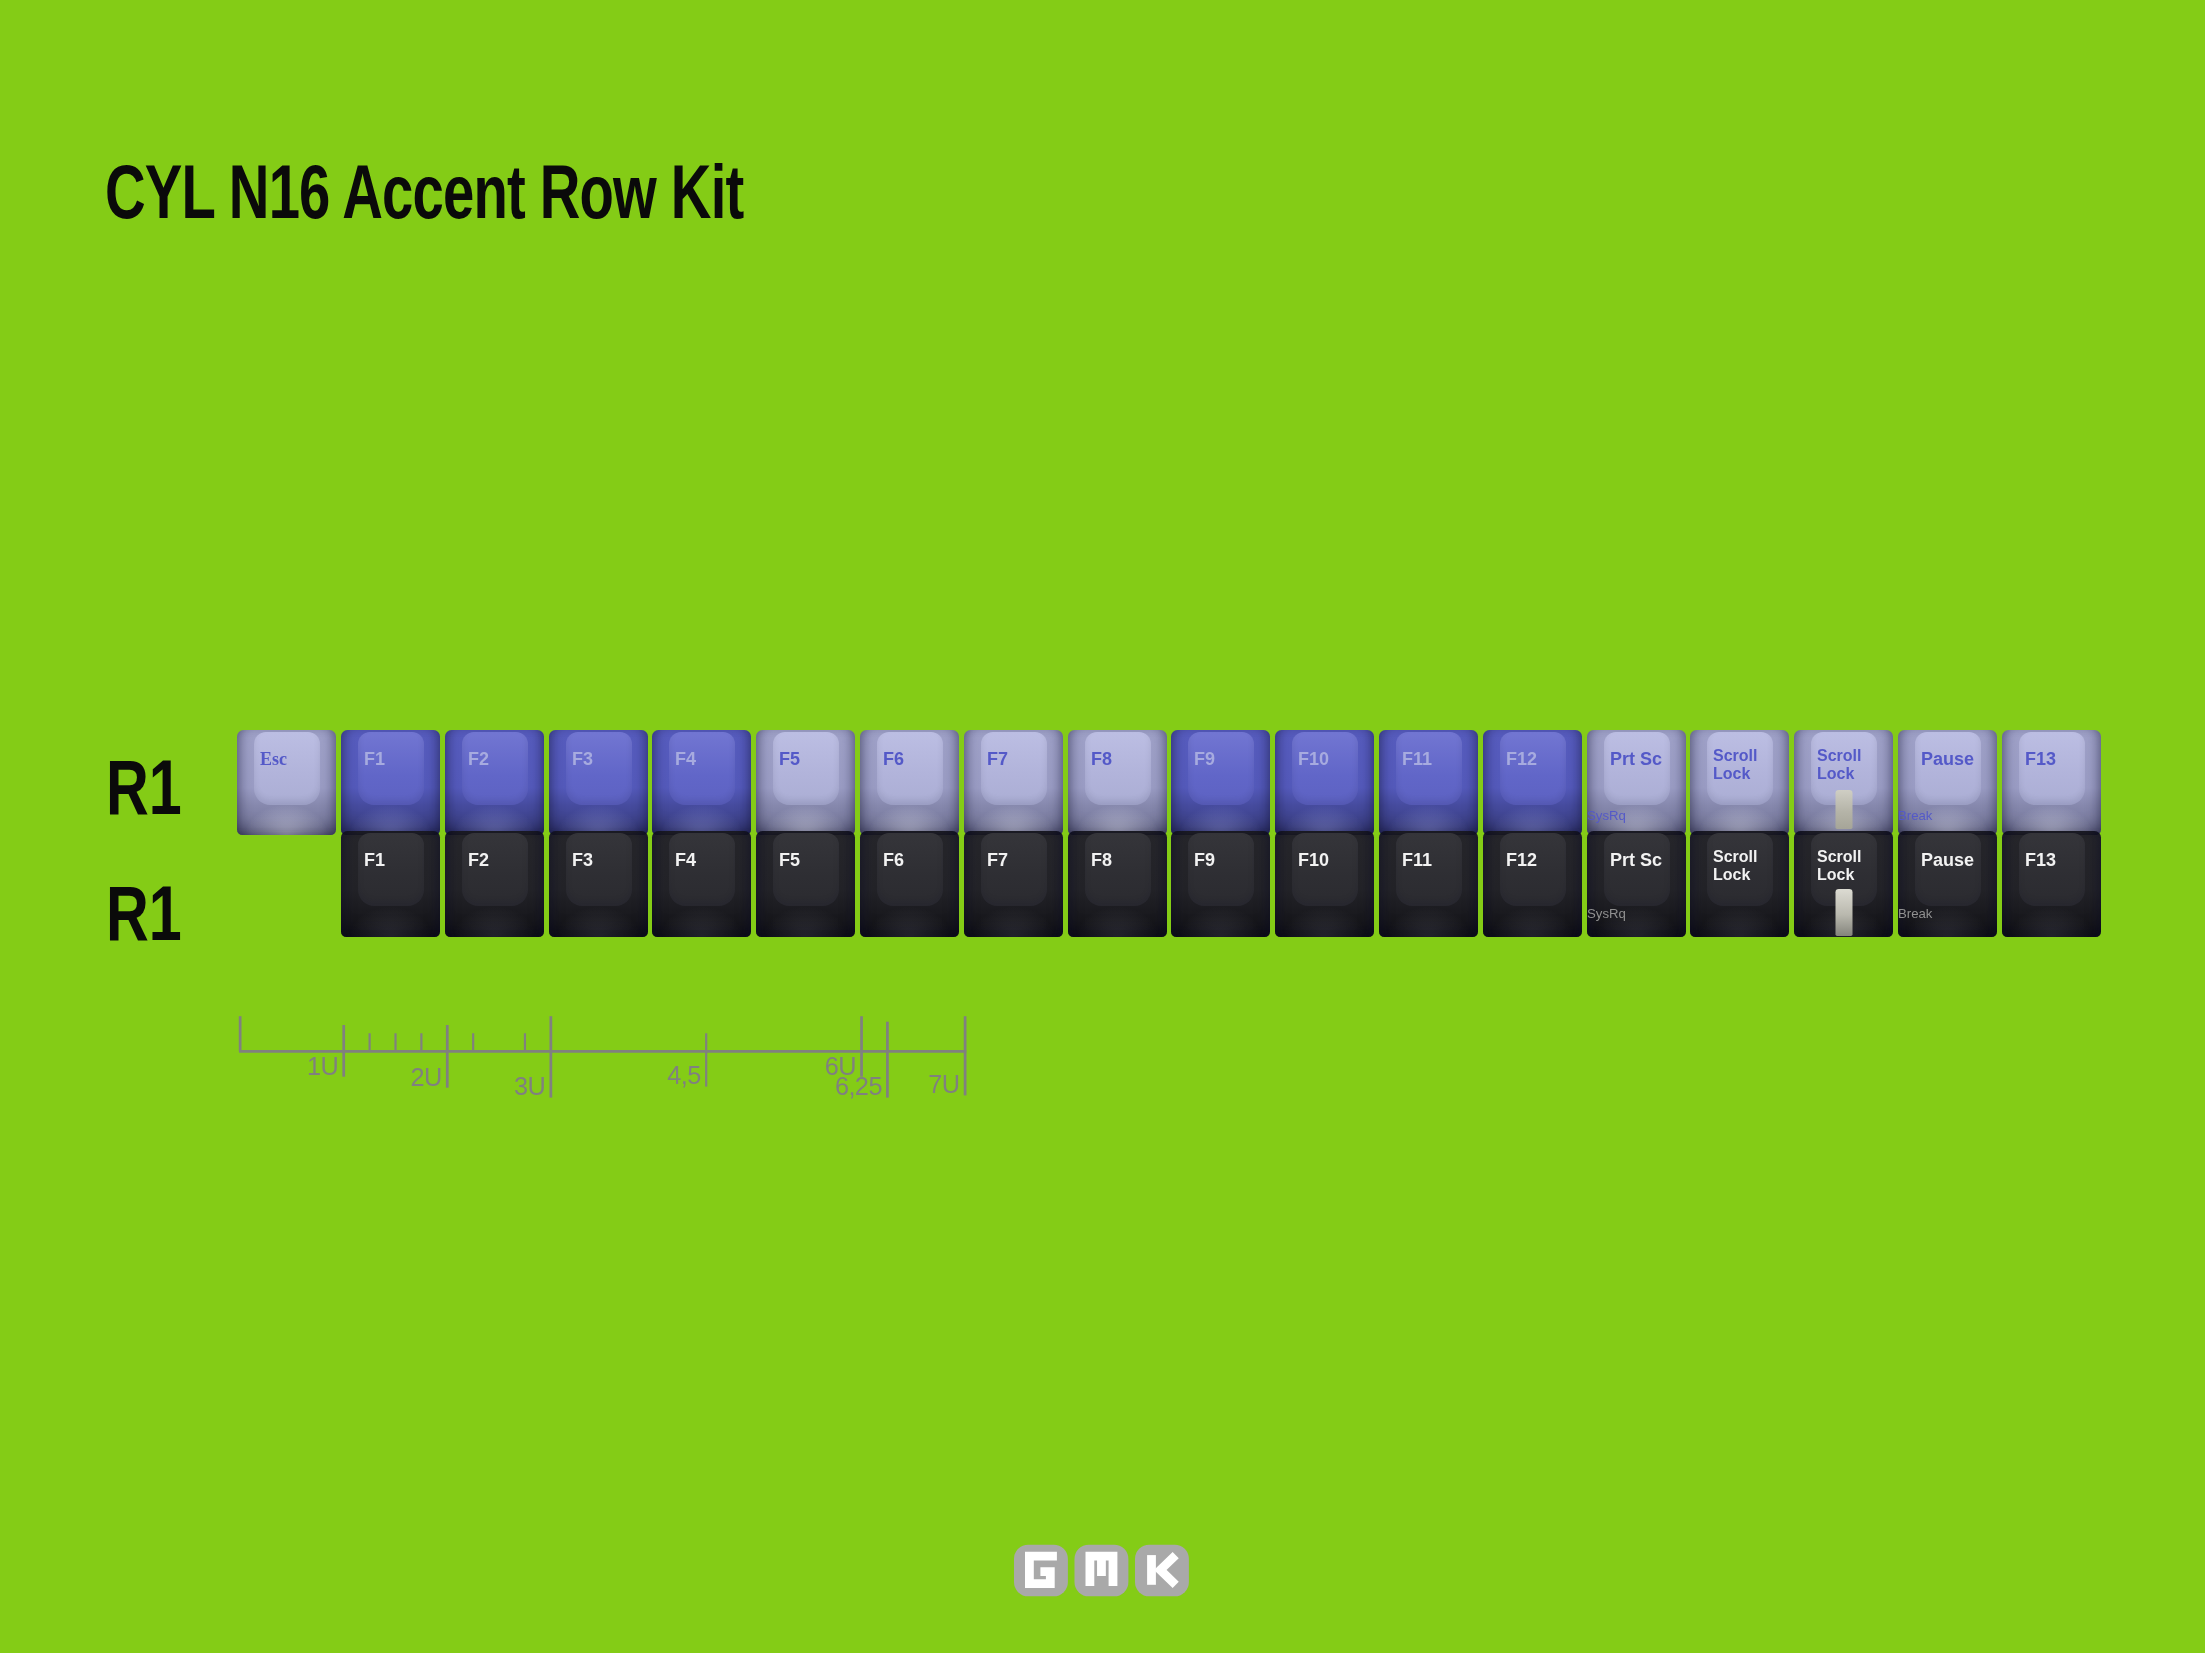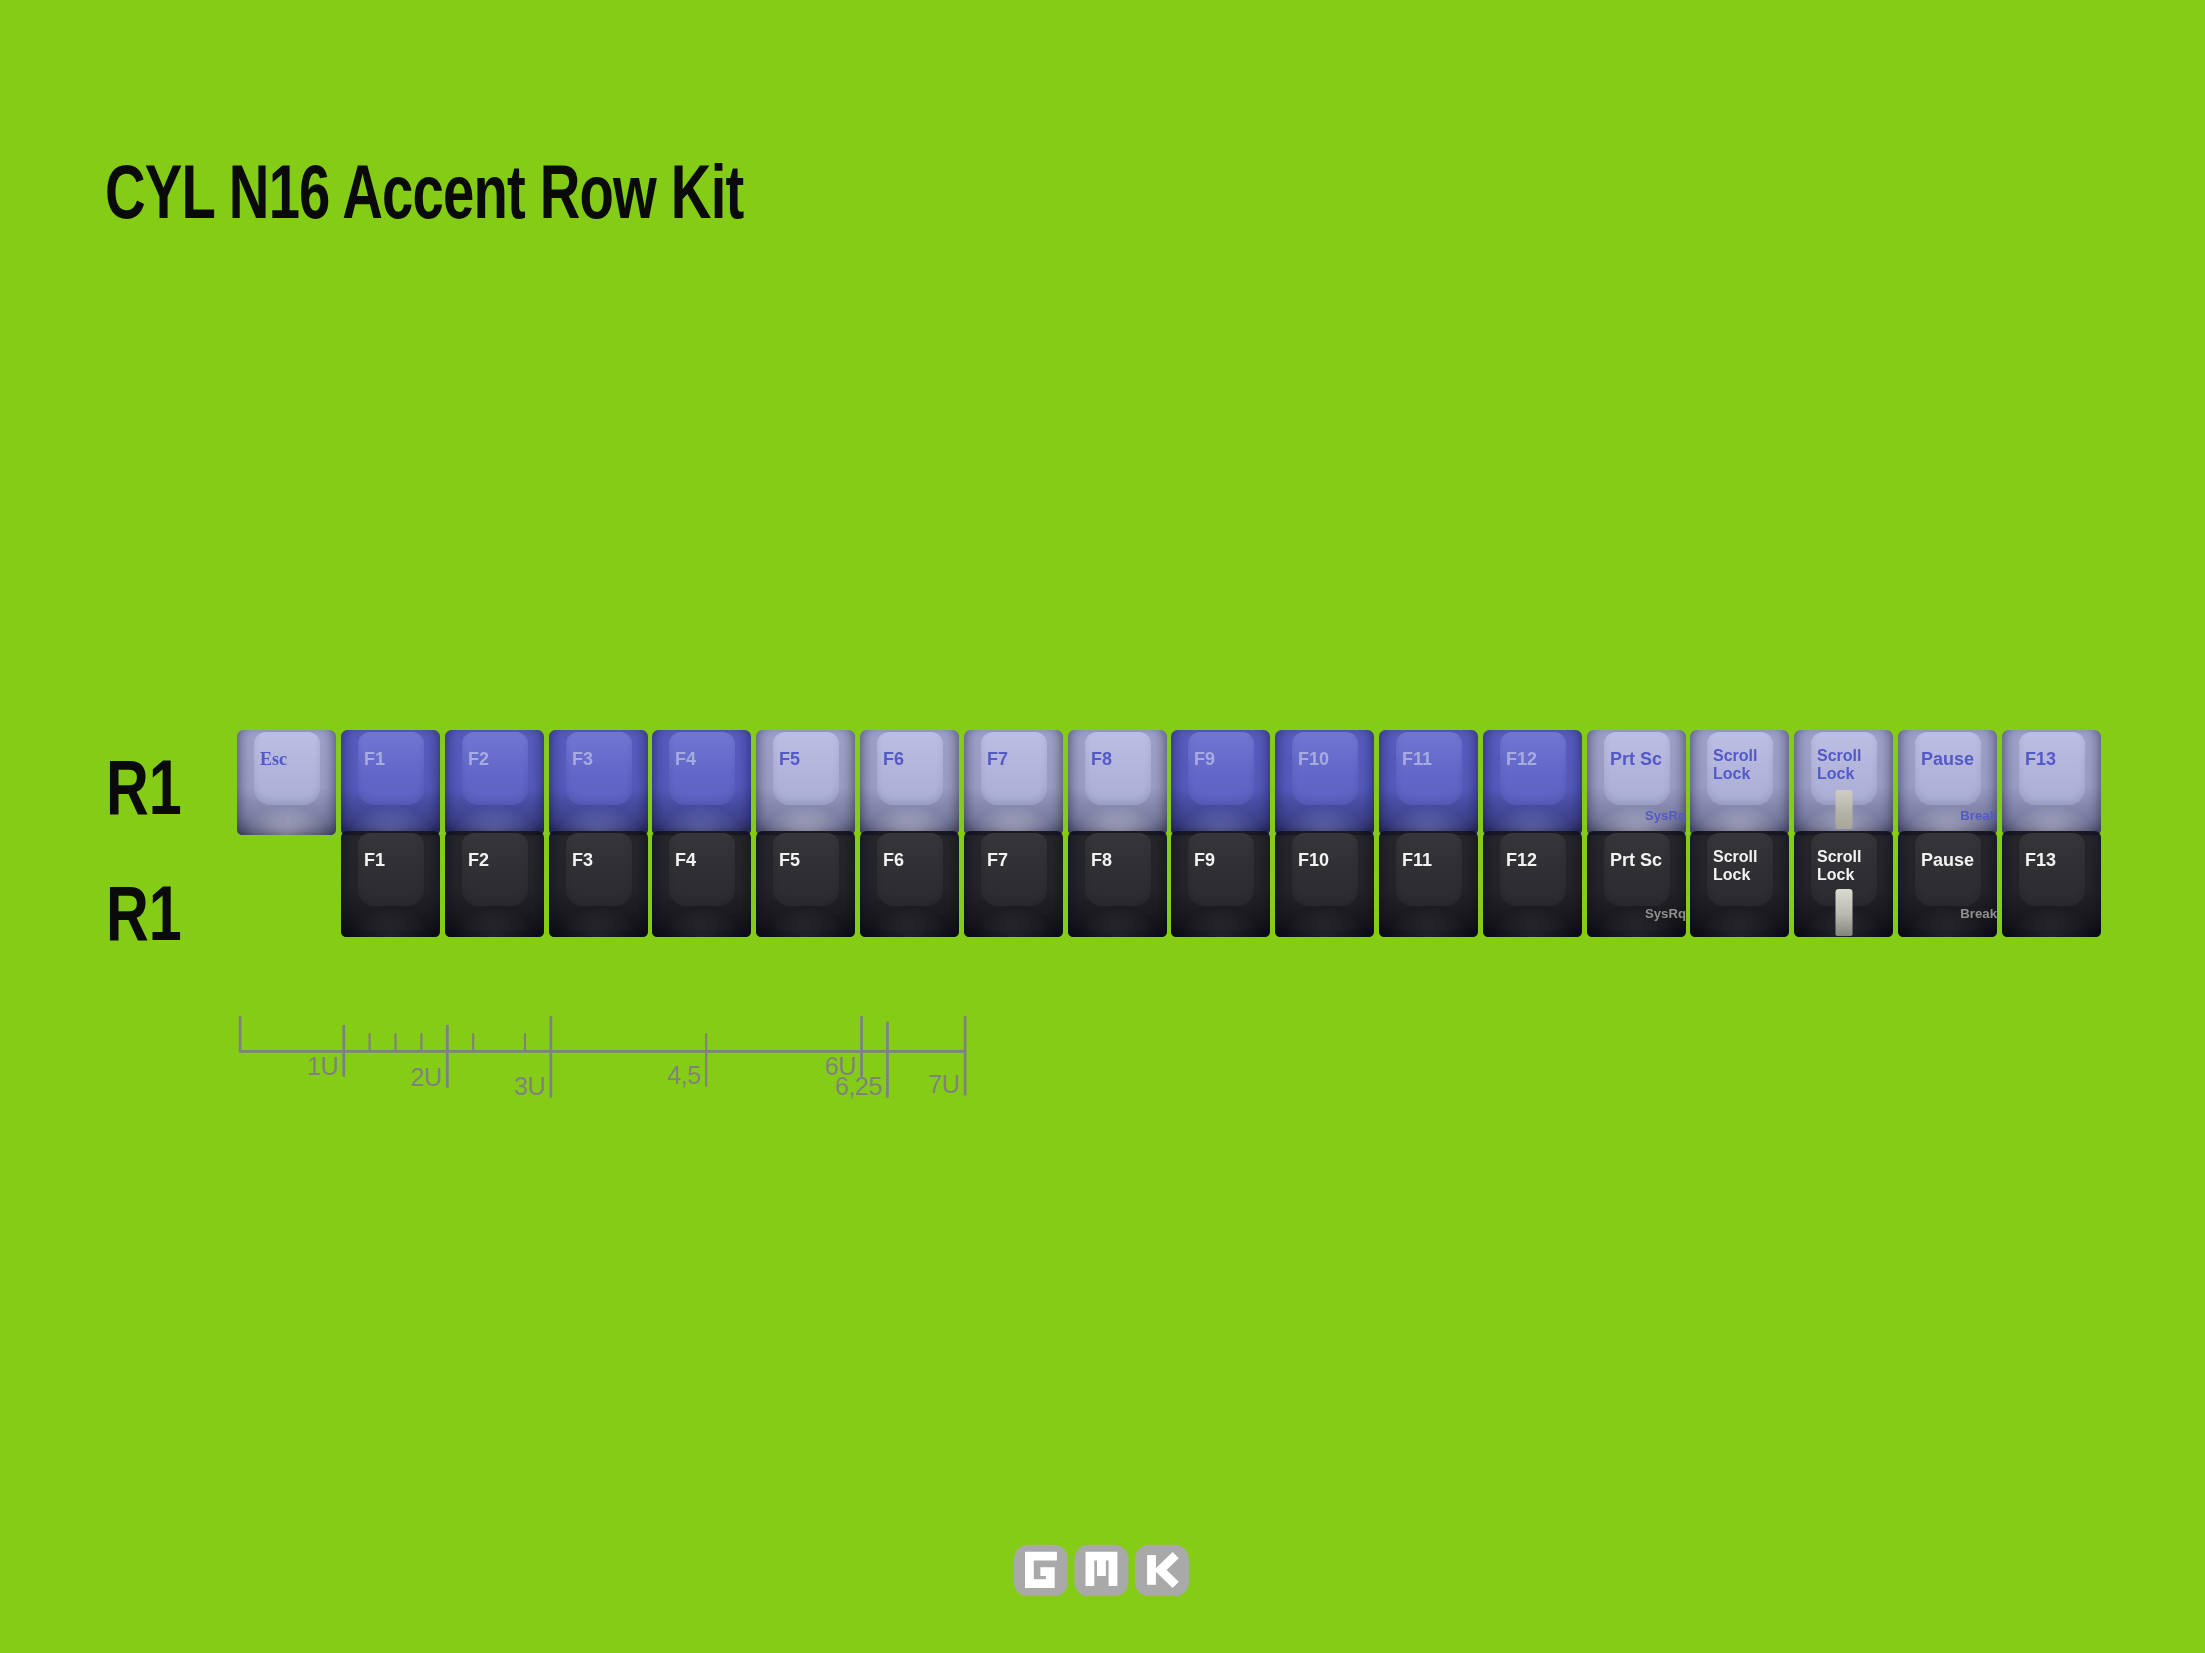--- a/index.html
+++ b/index.html
@@ -20,22 +20,22 @@
                 inset -10px 0 13.2px -8.8px rgba(10,10,40,.50),
                 inset 0 -14.3px 16.5px -10px rgba(5,5,25,.40);}
   .key::after{content:"";position:absolute;left:0;right:0;bottom:0;height:34px;z-index:0;
      border-radius:0 0 5.5px 5.5px;
      background:radial-gradient(60% 130% at 50% 102%, var(--glow), rgba(0,0,0,0) 70%);}
   .key .face{position:absolute;left:16.5px;right:16.5px;top:2.2px;height:73px;z-index:2;
      border-radius:12px 12px 16.5px 16.5px;box-shadow:inset 0 -4.4px 6.6px rgba(10,10,40,.10);}
   .key .legend{position:absolute;left:23px;top:20px;z-index:4;font-weight:700;
      font-size:18px;line-height:19px;letter-spacing:0px;white-space:nowrap;}
   .key .legend.two-line{top:16.5px;font-size:16px;line-height:18px;}
-  .key .sub{position:absolute;left:0;right:0;text-align:right;z-index:4;
-     font-weight:700;font-size:13.2px;}
+  .key .sub{position:absolute;left:0;right:0;text-align:left;z-index:4;
+     font-weight:400;font-size:13.2px;}
   .key .led{position:absolute;left:50%;transform:translateX(-50%);width:17px;z-index:3;
      border-radius:3.3px 3.3px 1.7px 1.7px;
      background:linear-gradient(180deg,var(--led-light) 0%,var(--led-mid) 55%,var(--led-dark) 100%);}
 
   .key.blue{--glow:rgba(150,156,226,.55);
      background:linear-gradient(180deg,#575cbe 0%,#545abb 55%,#464b9e 72%,#383c7c 100%);}
   .key.blue .face{background:linear-gradient(180deg,#7276d2 0%,#6166c8 60%,#5d62c2 100%);}
   .key.blue .legend{color:#a7abdf;}
 
   .key.lavender{--glow:rgba(230,231,248,.60);

